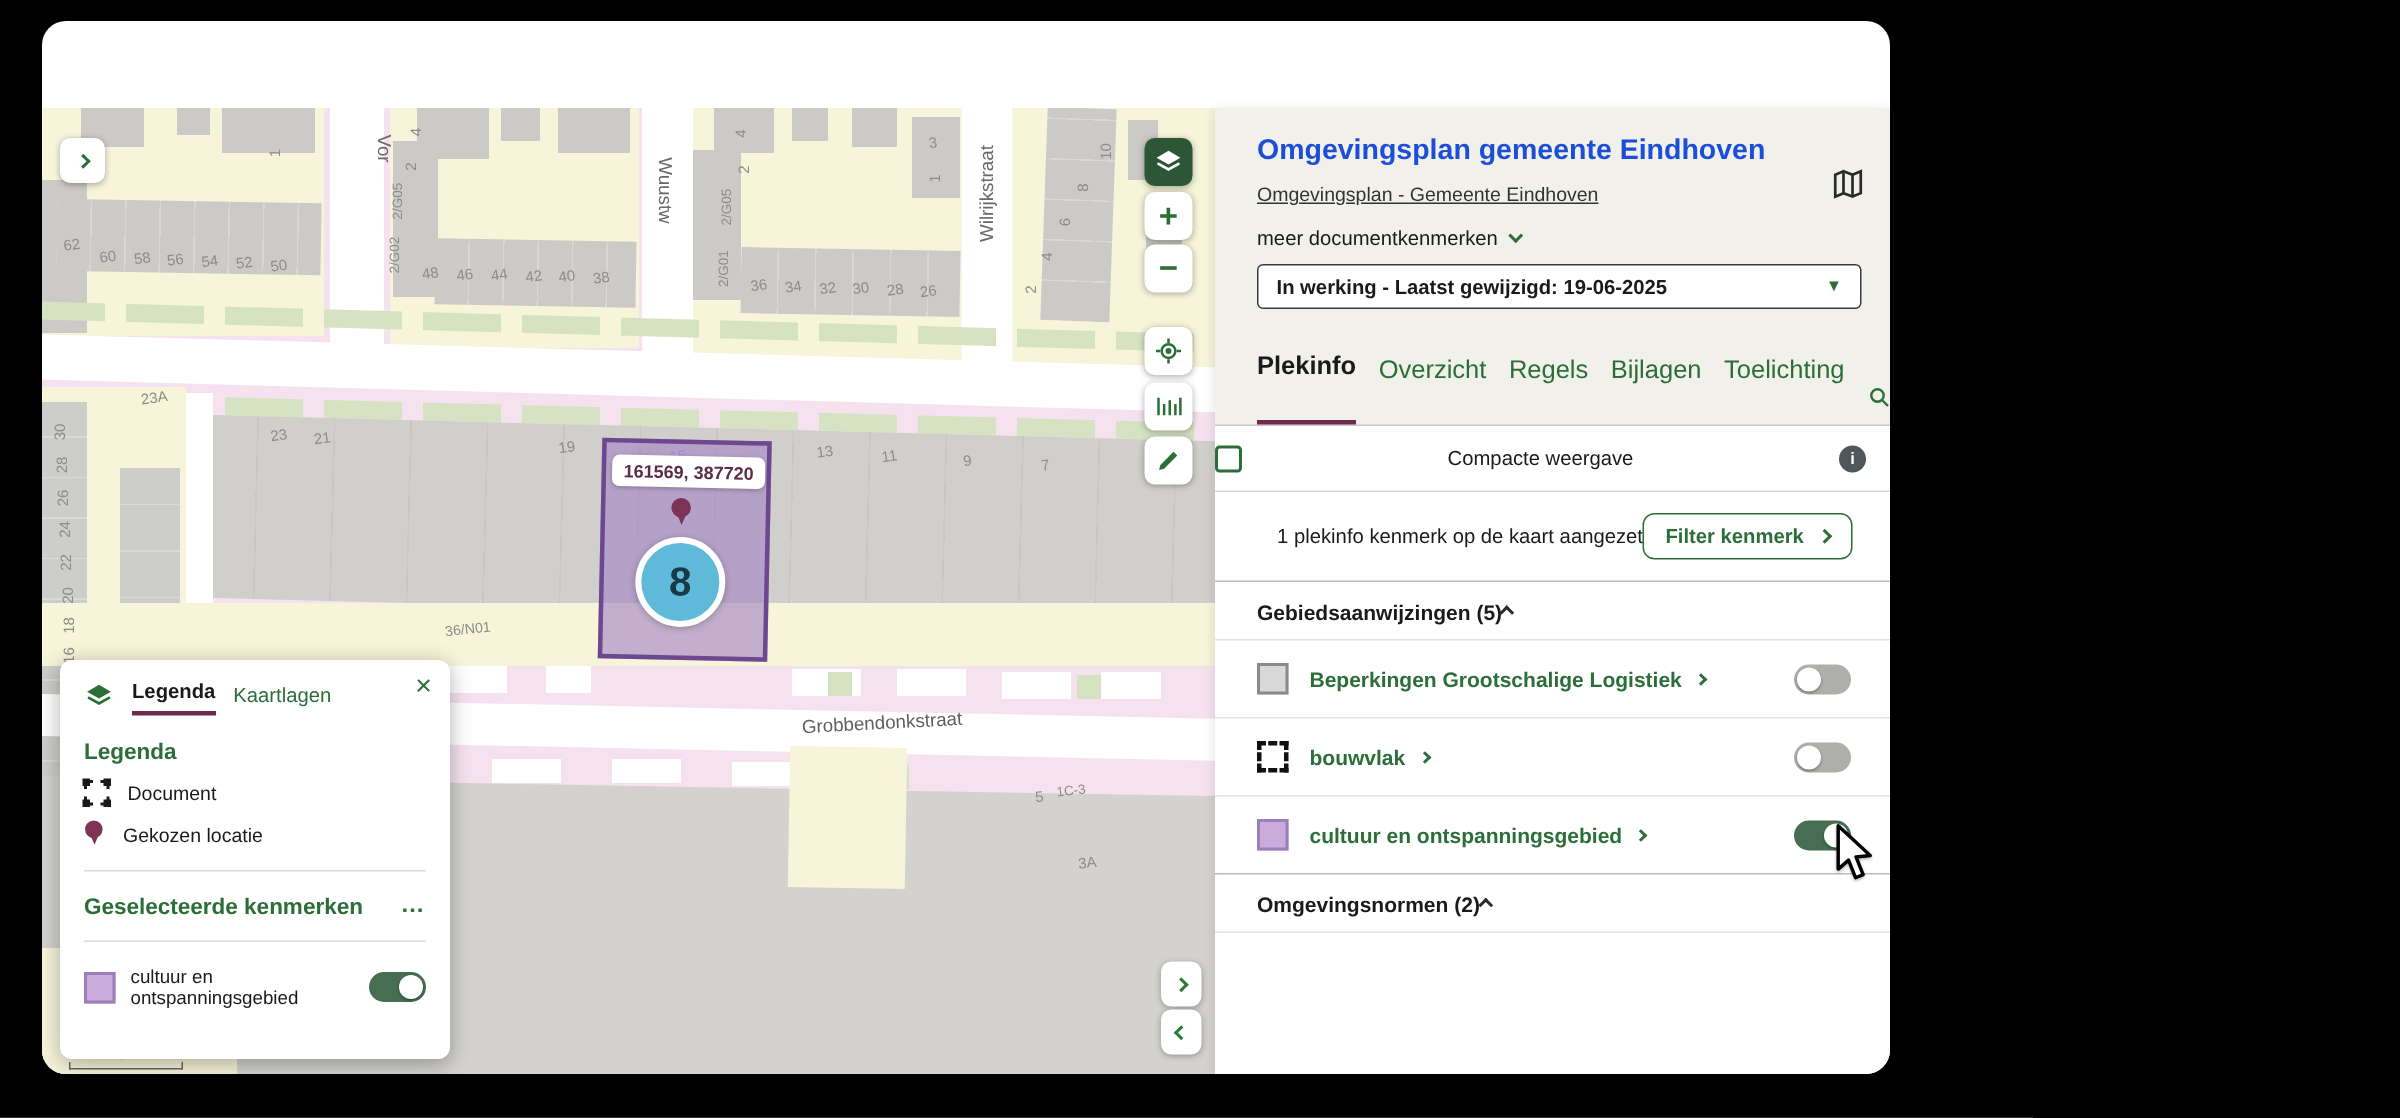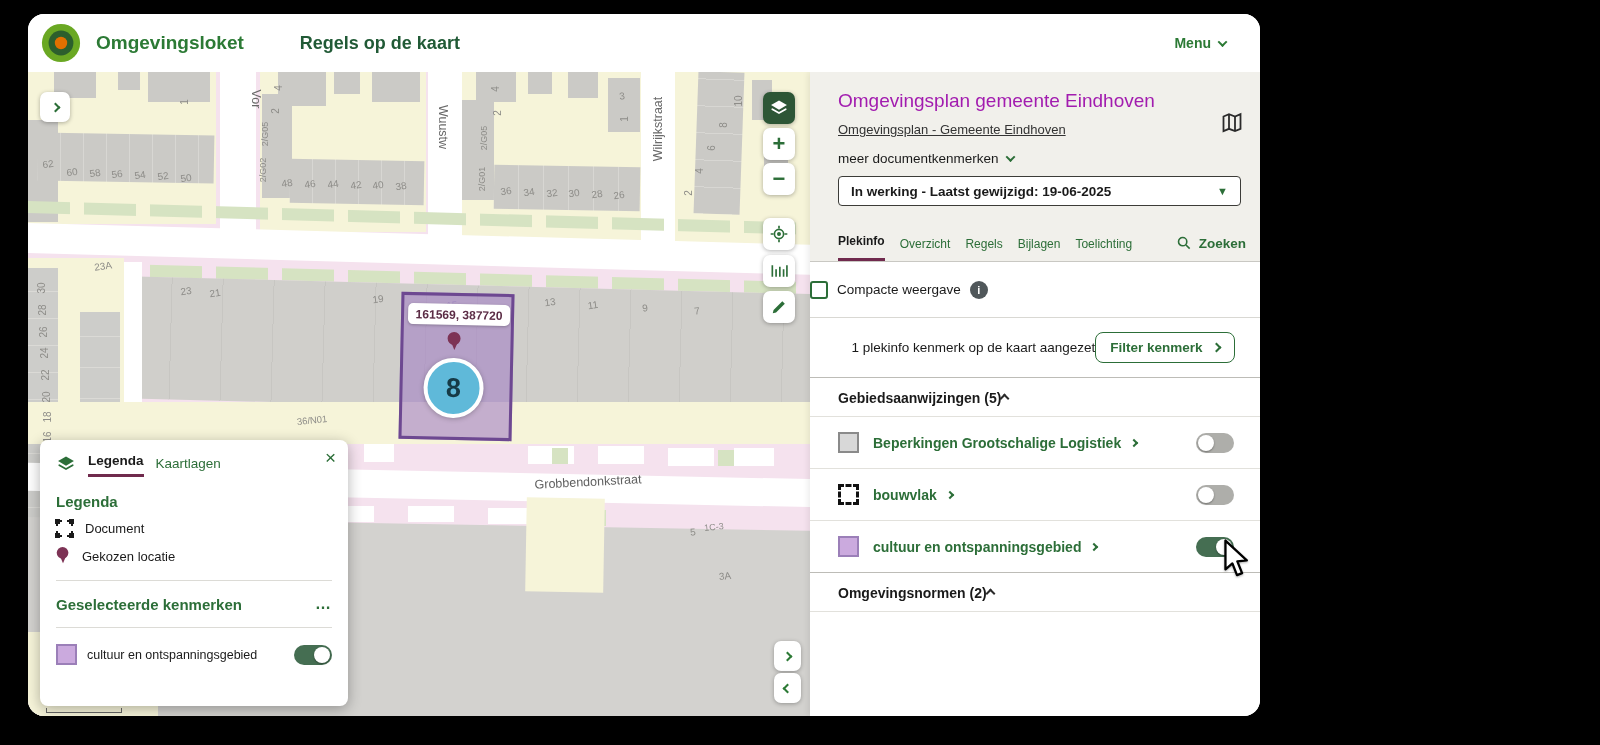--- a/index.html
+++ b/index.html
@@ -44,21 +44,21 @@
   .map-btn svg{width:20px;height:20px;}
   .sign{font-size:22px;font-weight:bold;line-height:1;color:#2c6e38;}
   .pan-btn{position:absolute;width:27px;height:30px;background:#fff;border-radius:7px;box-shadow:0 1px 4px rgba(0,0,0,.3);display:flex;align-items:center;justify-content:center;color:#2c7a35;cursor:pointer;z-index:6;}
 
   
   .scalebar{position:absolute;left:18px;top:626px;width:76px;z-index:4;text-align:center;}
   .scalebar .lbl{font-size:9px;color:#555;}
   .scalebar .bar{height:5px;border-left:1.5px solid #666;border-right:1.5px solid #666;border-bottom:1.5px solid #666;}
 
   
-  .legend{position:absolute;left:12px;top:368px;width:308px;height:266px;background:#fff;border-radius:8px;box-shadow:0 3px 14px rgba(0,0,0,.3);z-index:8;padding:13px 16px;}
+  .legend{position:absolute;left:12px;top:368px;width:260px;height:266px;background:#fff;border-radius:8px;box-shadow:0 3px 14px rgba(0,0,0,.3);z-index:8;padding:13px 16px;}
   .legend-head{display:flex;align-items:flex-end;gap:12px;}
   .legend-head svg{width:20px;height:20px;flex:0 0 auto;margin-bottom:3px;}
   .ltab{font-size:13.5px;color:#2c6e38;padding-bottom:6px;cursor:pointer;}
   .ltab.active{color:#1a1a1a;font-weight:bold;border-bottom:3px solid #702a4d;}
   .legend-close{position:absolute;top:8px;right:12px;font-size:19px;color:#2c6e38;line-height:1;cursor:pointer;}
   .legend h3{margin:16px 0 10px;font-size:15px;color:#2c6e38;}
   .lrow{display:flex;align-items:center;gap:12px;margin-top:9px;font-size:13px;color:#1a1a1a;}
   .doc-icon{position:relative;width:17px;height:17px;border:2px dashed #1a1a1a;flex:0 0 auto;}
   .doc-icon i{position:absolute;width:5px;height:5px;background:#1a1a1a;}
   .doc-icon .tl{left:-3px;top:-3px;} .doc-icon .tr{right:-3px;top:-3px;}
@@ -74,33 +74,33 @@
   .swatch.dashed{background:#fff;border:3px dashed #111;}
 
   .toggle{position:relative;display:inline-block;width:38px;height:20px;border-radius:10px;background:#aeaeaa;flex:0 0 auto;cursor:pointer;}
   .toggle::after{content:"";position:absolute;width:16px;height:16px;border-radius:50%;background:#fff;top:2px;left:2px;box-shadow:0 1px 2px rgba(0,0,0,.35);}
   .toggle.on{background:#456e52;}
   .toggle.on::after{left:auto;right:2px;}
 
   
   .sidebar{position:absolute;left:782px;top:0;width:450px;height:644px;background:#fff;box-shadow:-2px 0 6px rgba(0,0,0,.08);overflow:hidden;}
   .sb-top{background:#f1f0eb;padding:14px 14px 0 28px;position:relative;}
-  .sb-title{font-size:19px;font-weight:normal;color:#a21caf;margin:4px 0 0;}
+  .sb-title{font-size:19px;font-weight:bold;color:#1d4ed8;margin:4px 0 0;}
   .sb-sub{font-size:13px;color:#333;margin-top:10px;text-decoration:underline;}
   .map-doc-icon{position:absolute;top:38px;right:16px;width:24px;height:24px;cursor:pointer;}
   .more-link{display:flex;align-items:center;gap:8px;margin-top:14px;font-size:13.5px;color:#1a1a1a;cursor:pointer;}
   .sb-select{margin-top:10px;height:30px;border:1px solid #3c3c38;border-radius:4px;background:#fff;display:flex;align-items:center;padding:0 12px;font-size:13.5px;font-weight:600;color:#1a1a1a;cursor:pointer;width:403px;}
   .sb-select .arr{margin-left:auto;color:#2c6e38;font-size:11px;}
   .tabs{background:#f1f0eb;display:flex;align-items:flex-end;gap:15px;padding:14px 14px 0 28px;border-bottom:1px solid #c9c8c3;}
-  .tab{font-size:12px;color:#2c6e38;padding-bottom:10px;cursor:pointer;}
+  .tab{font-size:17px;color:#2c6e38;padding-bottom:26px;cursor:pointer;}
   .tab.active{color:#1a1a1a;font-weight:bold;border-bottom:3px solid #702a4d;}
   .tab-search{margin-left:auto;display:flex;align-items:center;gap:7px;color:#2c6e38;font-weight:bold;font-size:13.5px;padding-bottom:10px;cursor:pointer;}
   .tab-search svg{width:16px;height:16px;}
 
-  .compact-row{height:56px;display:flex;align-items:center;justify-content:flex-start;gap:9px;padding-right:16px;border-bottom:1px solid #d9d8d3;}
+  .compact-row{height:44px;display:flex;align-items:center;justify-content:space-between;gap:9px;padding-right:16px;border-bottom:1px solid #d9d8d3;}
   .checkbox{width:18px;height:18px;border:2px solid #2c6e38;border-radius:3px;background:#fff;cursor:pointer;}
   .compact-row .lab{font-size:13.5px;color:#1a1a1a;}
   .info-icon{width:18px;height:18px;border-radius:50%;background:#50575a;color:#fff;font-size:11px;font-weight:bold;display:flex;align-items:center;justify-content:center;cursor:pointer;}
 
   .result-row{display:flex;align-items:center;justify-content:center;padding:14px 12px 14px 28px;}
   .result-row .txt{font-size:13.5px;color:#1a1a1a;}
   .filter-btn{display:flex;align-items:center;gap:10px;border:1.5px solid #2c6e38;border-radius:8px;padding:7px 14px;color:#2c6e38;font-size:13.5px;font-weight:bold;background:#fff;cursor:pointer;}
 
   .rk-section{border-top:1px solid #bdbcb7;}
   .rk-head{display:flex;align-items:center;justify-content:flex-start;padding:12px 20px 10px 28px;cursor:pointer;}
@@ -111,33 +111,20 @@
   .cv.lnk{margin-left:-4px;width:6px;height:6px;}
   .rk-row .toggle{margin-left:auto;}
   .cursor{position:absolute;right:8px;top:18px;width:30px;height:40px;z-index:20;filter:drop-shadow(0 1px 1px rgba(0,0,0,.3));}
 </style>
 </head>
 <body>
 
 <div class="stage">
 <div class="window">
 
-  <div class="app-header">
-    <svg class="logo" viewBox="0 0 44 44">
-      <circle cx="22" cy="22" r="20" fill="#6aa823"></circle>
-      <circle cx="22" cy="22" r="13" fill="#2c5f2d"></circle>
-      <circle cx="22" cy="22" r="6.5" fill="#e17000"></circle>
-    </svg>
-    <span class="brand">Omgevingsloket</span>
-    <span class="page-title">Regels op de kaart</span>
-    <span class="menu-btn">
-      <span>Menu</span>
-      <span class="cv down"></span>
-    </span>
-  </div>
 
   <div class="main">
 
     <div class="map">
 
       <i class="ms" style="left:0;top:0;width:188px;height:152px;background:#f6f4d9"></i>
       <i class="ms" style="left:232px;top:0;width:166px;height:160px;background:#f6f4d9"></i>
       <i class="ms" style="left:432px;top:0;width:181px;height:168px;background:#f6f4d9"></i>
       <i class="ms" style="left:647px;top:0;width:135px;height:178px;background:#f6f4d9"></i>
 

